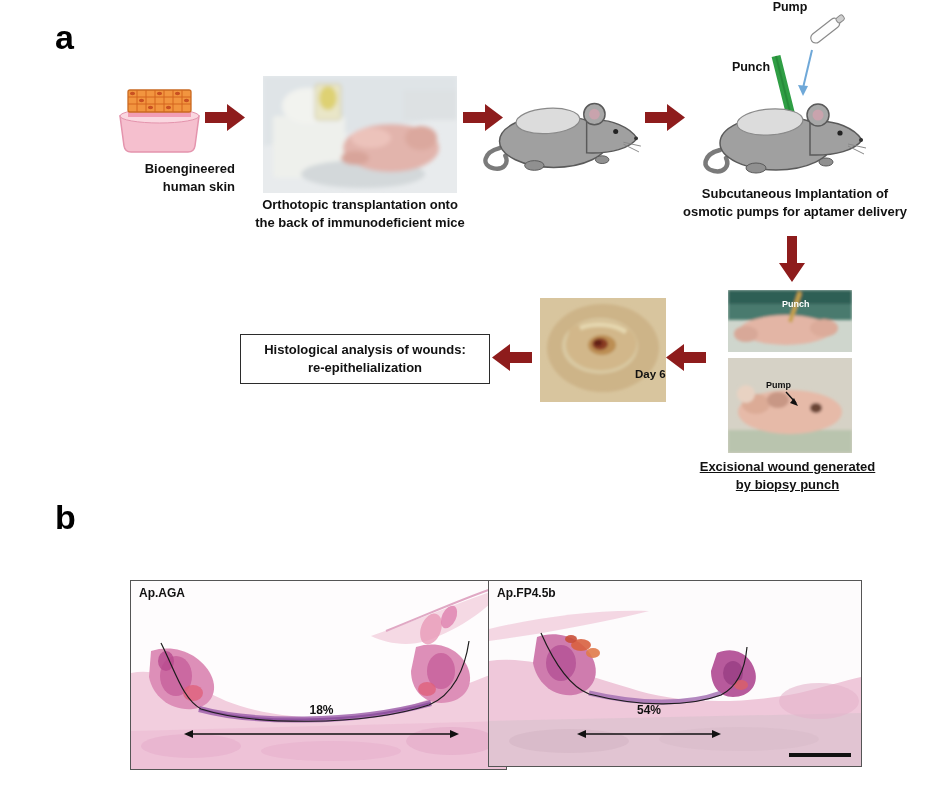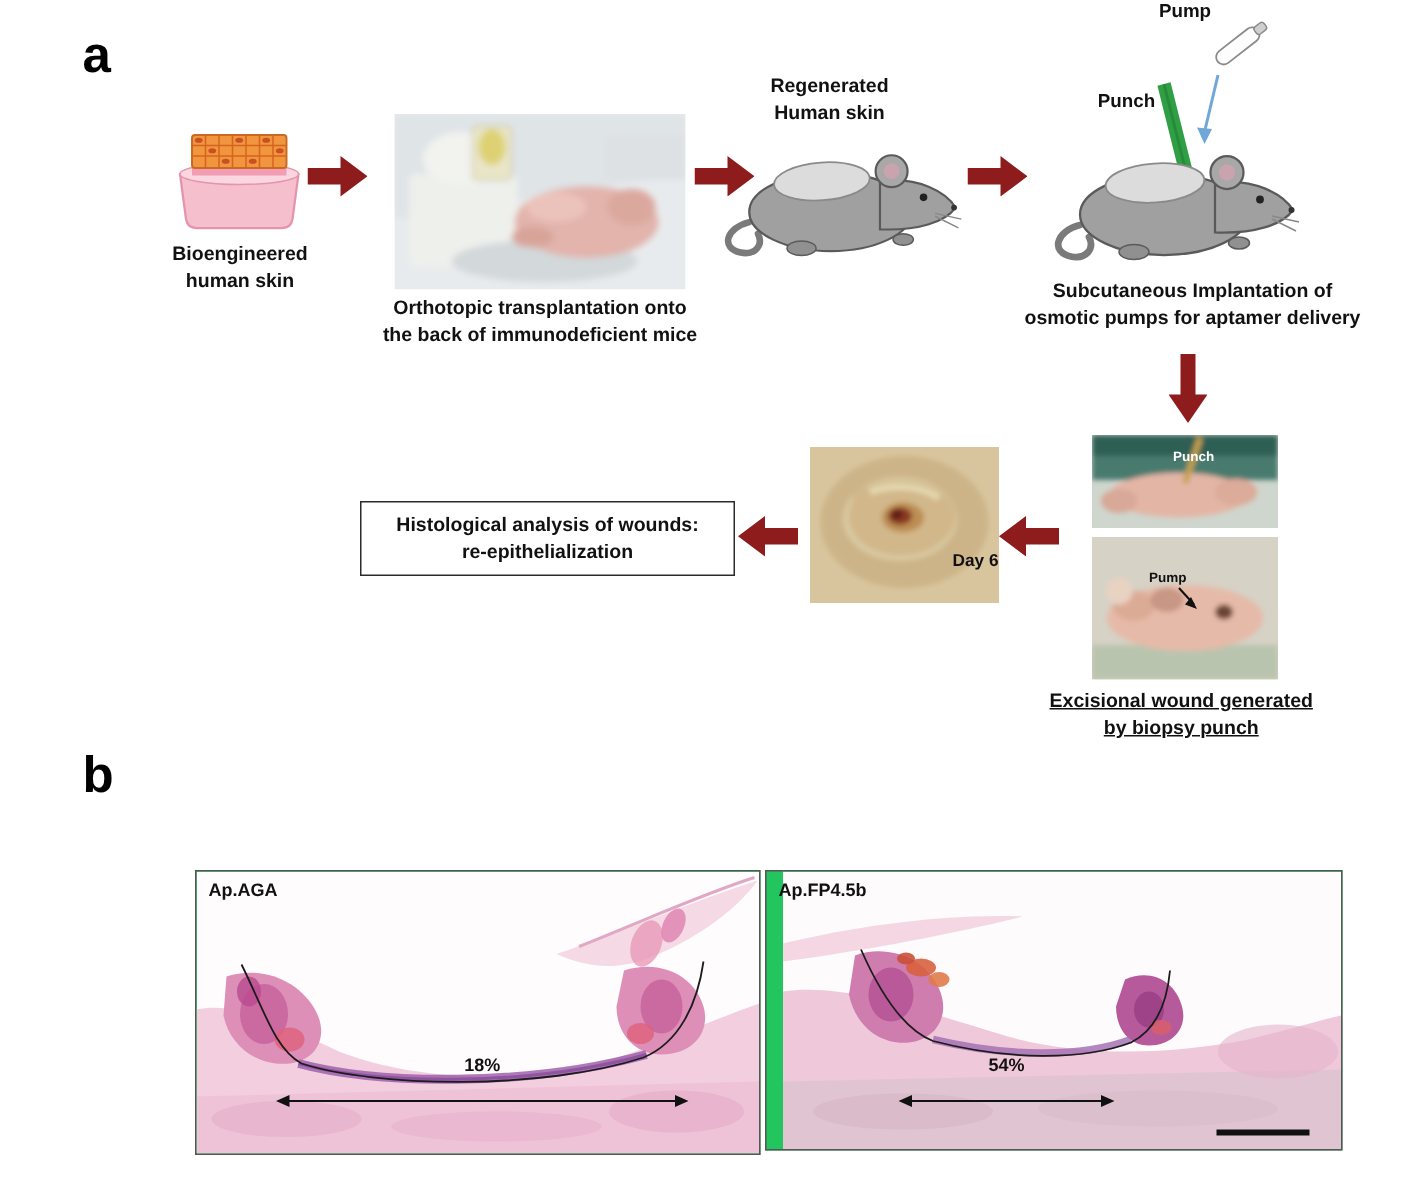--- a/index.html
+++ b/index.html
@@ -46,21 +46,21 @@
         <ellipse cx="20.5" cy="9.5" rx="2.6" ry="1.7"></ellipse>
           <ellipse cx="29.5" cy="16.5" rx="2.6" ry="1.7"></ellipse>
         <ellipse cx="47.5" cy="9.5" rx="2.6" ry="1.7"></ellipse>
           <ellipse cx="56.5" cy="23.5" rx="2.6" ry="1.7"></ellipse>
         <ellipse cx="65.5" cy="9.5" rx="2.6" ry="1.7"></ellipse>
           <ellipse cx="74.5" cy="16.5" rx="2.6" ry="1.7"></ellipse>
         <ellipse cx="38.5" cy="23.5" rx="2.6" ry="1.7"></ellipse>
       </g>
     </svg>
   </div>
-  <div class="abs caption" style="left:85px;top:160px;width:150px;">Bioengineered
+  <div class="abs caption" style="left:85px;top:160px;width:150px;text-align:right;">Bioengineered
 human skin</div>
 
   <div class="abs" style="left:205px;top:104px;">
     <svg width="40" height="27" viewBox="0 0 40 27">
         <polygon points="0,8 22,8 22,0 40,13.5 22,27 22,19 0,19" fill="#8e1c1c"></polygon>
       </svg>
   </div>
 
   <div class="abs" style="left:263px;top:76px;width:194px;height:117px;">
     <svg width="194" height="117" viewBox="0 0 194 117">
@@ -87,22 +87,20 @@
   </div>
   <div class="abs caption" style="left:225px;top:196px;width:270px;">Orthotopic transplantation onto
 the back of immunodeficient mice</div>
 
   <div class="abs" style="left:463px;top:104px;">
     <svg width="40" height="27" viewBox="0 0 40 27">
         <polygon points="0,8 22,8 22,0 40,13.5 22,27 22,19 0,19" fill="#8e1c1c"></polygon>
       </svg>
   </div>
 
-  <div class="abs caption" style="left:493px;top:48px;width:120px;">Regenerated
-Human skin</div>
   <div class="abs" style="left:478px;top:88px;width:165px;height:92px;">
     <svg width="165" height="92" viewBox="0 0 170 95">
       <path d="M22,62 C6,66 2,80 16,83 C26,85 32,78 28,70" fill="none" stroke="#7a7a7a" stroke-width="4.5" stroke-linecap="round"></path>
       <ellipse cx="78" cy="55" rx="56" ry="27" fill="#a0a0a0" stroke="#5a5a5a" stroke-width="1.5"></ellipse>
       <path d="M112,34 C138,30 158,42 164,52 C157,62 138,68 112,67 Z" fill="#a0a0a0" stroke="#5a5a5a" stroke-width="1.5"></path>
       <circle cx="120" cy="27" r="11" fill="#a8a8a8" stroke="#5a5a5a" stroke-width="1.5"></circle>
       <circle cx="120" cy="27" r="5.5" fill="#c9a3ad"></circle>
       <circle cx="142" cy="45" r="2.6" fill="#222"></circle>
       <circle cx="163" cy="52" r="2" fill="#333"></circle>
       <path d="M150,56 L168,60 M150,58 L166,66" stroke="#888" stroke-width="1" fill="none"></path>
@@ -269,21 +267,21 @@
     <div class="measure" style="left:53px;top:122px;width:275px;">
       <div class="measure-label">18%</div>
       <svg width="275" height="12" viewBox="0 0 275 12">
         <line x1="8" y1="6" x2="267" y2="6" stroke="#111" stroke-width="1.3"></line>
         <polygon points="0,6 9,2 9,10" fill="#111"></polygon>
         <polygon points="275,6 266,2 266,10" fill="#111"></polygon>
       </svg>
     </div>
   </div>
 
-  <div class="hist" style="left:510px;top:580px;width:372px;height:185px;padding-left:11px;">
+  <div class="hist" style="left:488px;top:580px;width:372px;height:185px;">
     <svg width="372" height="185" viewBox="0 0 372 185">
       <rect width="372" height="185" fill="#fdfbfc"></rect>
       <path d="M0,48 C50,36 110,28 160,30 C120,40 60,52 0,60 Z" fill="#f0c8d8" opacity="0.7"></path>
       <path d="M0,80 C40,74 90,92 150,110 C200,124 260,122 310,112 C335,106 355,100 372,96 L372,185 L0,185 Z" fill="#efc8da"></path>
       <path d="M0,140 L372,132 L372,185 L0,185 Z" fill="#ddc3cf" opacity="0.8"></path>
       <ellipse cx="80" cy="160" rx="60" ry="12" fill="#d6b8c6" opacity="0.7"></ellipse>
       <ellipse cx="250" cy="158" rx="80" ry="12" fill="#d9bcca" opacity="0.6"></ellipse>
       <ellipse cx="330" cy="120" rx="40" ry="18" fill="#e4b4cc" opacity="0.6"></ellipse>
       <path d="M48,56 C70,48 95,58 104,78 C112,96 102,112 84,114 C64,116 48,102 44,82 Z" fill="#cf7cae"></path>
       <ellipse cx="72" cy="82" rx="15" ry="18" fill="#b55396" opacity="0.85"></ellipse>

